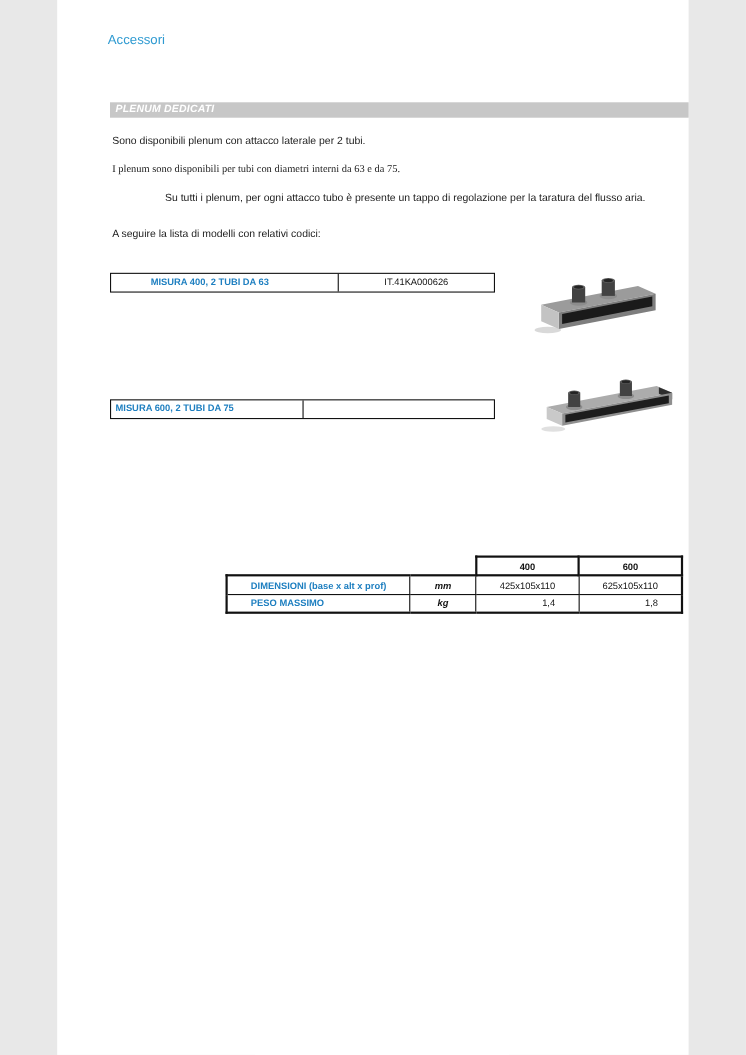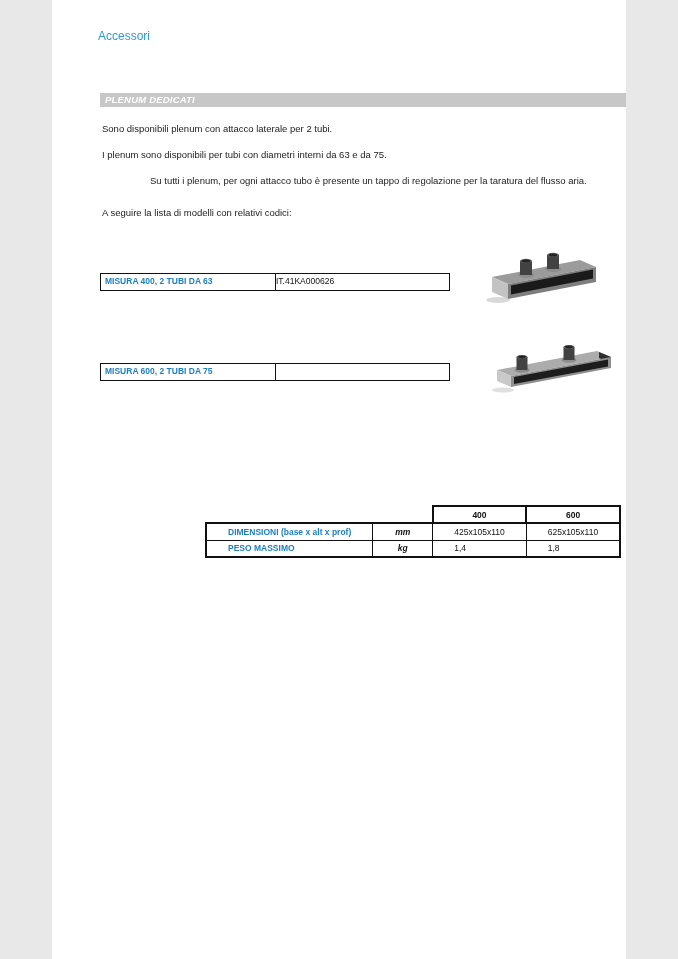--- a/index.html
+++ b/index.html
@@ -21,36 +21,36 @@
     position: absolute; left: 48px; top: 93px; width: 559px; height: 14px;
     background: var(--banner-gray, #C7C7C7);
     color: #ffffff; font-size: 9.5px; font-weight: bold; font-style: italic;
     line-height: 14px; padding-left: 5px; box-sizing: border-box;
     letter-spacing: 0.2px;
   }
   .para {
     position: absolute; left: 50px; white-space: nowrap;
     font-size: 9.5px; color: #1b1b1b;
   }
-  .p0 { top: 123px; } .p1 { top: 149px; } .p2 { top: 175px; margin-left: 48px; } .p3 { top: 207px; }
+  .p0 { top: 123px; } .p1 { top: 149px; font-family: Liberation Serif, serif; } .p2 { top: 175px; margin-left: 48px; } .p3 { top: 207px; }
 
   .model-table {
     position: absolute; left: 48px; width: 350px; height: 18px;
     border: 1.5px solid var(--border-black, #111);
     display: flex; box-sizing: border-box; background: #fff;
   }
-  .mt1 { top: 273px; } .mt2 { top: 363px; }
+  .mt1 { top: 248px; padding-left: 32px; } .mt2 { top: 363px; }
   .model-table .name-cell {
     width: 175px; box-sizing: border-box;
     border-right: 1px solid var(--border-black, #111);
     font-size: 8.5px; font-weight: bold; color: var(--label-blue, #1E7FC0);
     line-height: 15px; padding-left: 4px; overflow: hidden; white-space: nowrap;
   }
   .model-table .code-cell {
-    flex: 1; font-size: 8.5px; color: #111;
+    flex: 1; text-align: center; font-size: 8.5px; color: #111;
     line-height: 15px; white-space: nowrap;
   }
 
   .render { position: absolute; }
   .r1 { left: 430px; top: 240px; width: 120px; height: 70px; }
   .r2 { left: 437px; top: 330px; width: 128px; height: 66px; }
 
   table.spec {
     position: absolute; left: 153px; top: 505px;
     border-collapse: collapse; table-layout: fixed;
@@ -64,21 +64,21 @@
   table.spec td.empty { border: none; background: transparent; }
   table.spec td.colhead {
     border: 2px solid var(--border-black, #111);
     font-weight: bold; text-align: center;
   }
   table.spec td.rowlabel {
     color: var(--label-blue, #1E7FC0); font-weight: bold;
     border-left-width: 2px;
   }
   table.spec td.unit { font-weight: bold; font-style: italic; text-align: center; margin-left: 17px; }
-  table.spec td.val { text-align: left; }
+  table.spec td.val { text-align: right; }
   table.spec tr.body-first td { border-top-width: 2px; }
   table.spec tr.body-last td { border-bottom-width: 2px; }
   table.spec td.last-col { border-right-width: 2px; }
 
   .page-number {
     position: absolute; left: 588px; top: 920px; width: 30px;
     text-align: center; font-size: 8.5px; color: var(--page-number-gray, #6E6E6E);
   }
 </style>
 </head>

